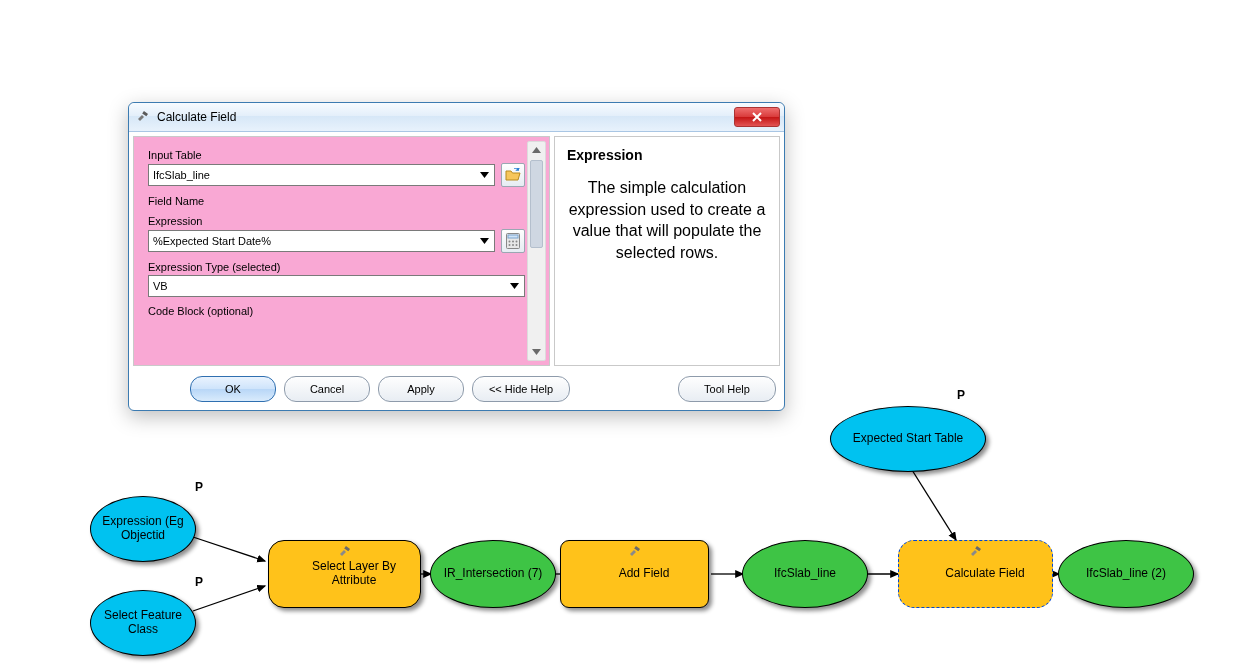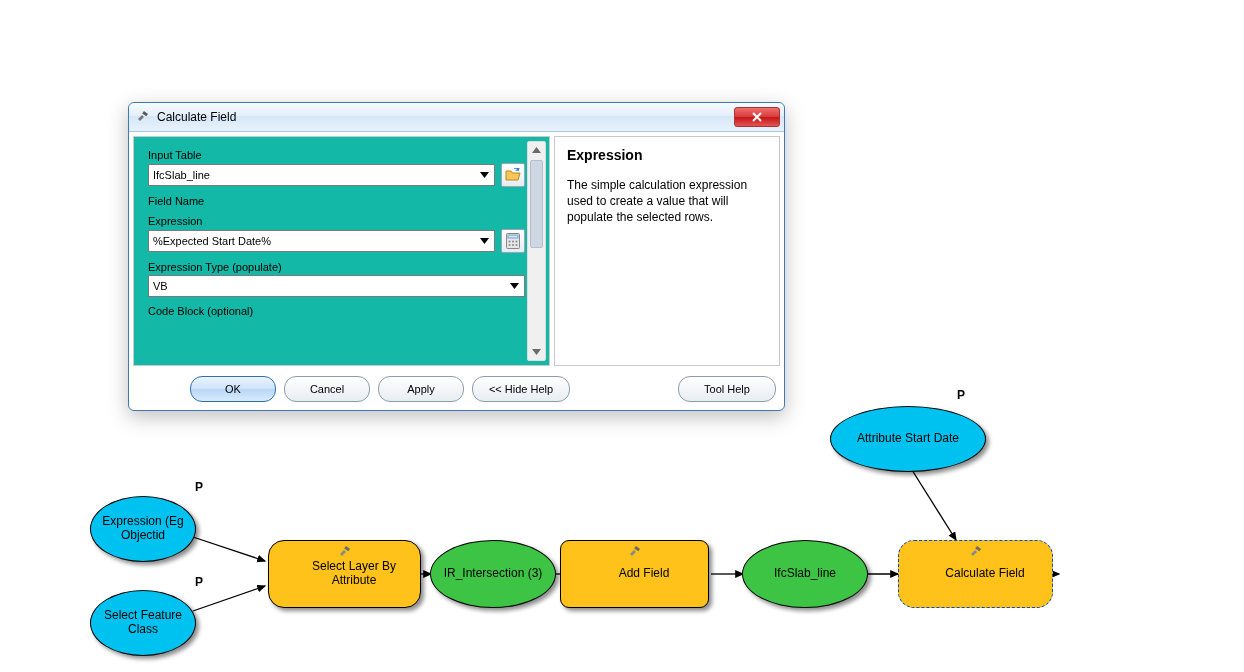--- a/index.html
+++ b/index.html
@@ -9,24 +9,24 @@
   .dialog{position:absolute;left:128px;top:102px;width:655px;border:1px solid #3c7bb1;border-radius:6px;background:#fff;box-shadow:0 6px 20px rgba(0,0,0,.25);}
   .titlebar{height:28px;display:flex;align-items:center;gap:6px;padding:0 4px 0 6px;
     background:linear-gradient(#f7fbff,#e4effa 45%,#d6e7f7 46%,#e8f2fc);
     border-bottom:1px solid #a9c6e4;border-radius:6px 6px 0 0;}
   .title-icon{width:16px;height:16px;display:flex;align-items:center;justify-content:center;}
   .title-text{flex:1;font-size:12px;}
   .close-btn{width:44px;height:18px;border:1px solid #a33;border-radius:3px;
     background:linear-gradient(#ef6e6e,#d93c3c 48%,#c51616 52%,#e25454);display:flex;align-items:center;justify-content:center;}
   .close-x{stroke:#fff;stroke-width:2;fill:none;}
   .dialog-body{display:flex;padding:4px;gap:4px;}
-  .left-pane{flex:1;border:1px solid #c9c9c9;background:#14b8a6;position:relative;padding:12px 24px 8px 14px;min-height:208px;}
+  .left-pane{flex:1;border:1px solid #c9c9c9;background:#f9a8d4;position:relative;padding:12px 24px 8px 14px;min-height:208px;}
   .right-pane{width:200px;border:1px solid #c9c9c9;background:#fff;padding:10px 12px;}
   .help-title{font-weight:bold;font-size:14px;margin:0 0 14px;}
-  .help-text{font-size:12px;line-height:1.35;}
+  .help-text{font-size:16px;line-height:1.35;text-align:center;}
 
   .field-block{margin-bottom:8px;}
   .field-label{margin-bottom:2px;}
   .field-row{display:flex;align-items:center;gap:6px;}
   .dropdown{flex:1;height:20px;border:1px solid #7a7a7a;background:#fff;display:flex;align-items:center;position:relative;padding:0 4px;}
   .dropdown .arrow{position:absolute;right:2px;top:50%;transform:translateY(-50%);width:15px;height:16px;display:flex;align-items:center;justify-content:center;}
   .dropdown .arrow svg path{fill:#000;}
   .square-btn{width:22px;height:22px;border:1px solid #9aa7b3;border-radius:2px;
     background:linear-gradient(#fefefe,#e6ecf3);display:flex;align-items:center;justify-content:center;}
 
@@ -88,34 +88,34 @@
   <div class="p-label" style="left:195px;top:575px;">P</div>
   <div class="p-label" style="left:957px;top:388px;">P</div>
 
   <div class="node ellipse cyan shadow" style="left:90px;top:590px;width:104px;height:64px;">
     <span class="label-pad">Select Feature Class</span>
   </div>
   <div class="node ellipse cyan shadow" style="left:90px;top:496px;width:104px;height:64px;">
     <span class="label-pad">Expression (Eg Objectid</span>
   </div>
   <div class="node ellipse cyan shadow" style="left:830px;top:406px;width:154px;height:64px;">
-    <span class="label-pad">Attribute Start Date</span>
+    <span class="label-pad">Expected Start Table</span>
   </div>
 
   <div class="node tool shadow" style="left:268px;top:540px;width:132px;height:66px;">
     <span class="hammer">
       <svg width="14" height="14" viewBox="0 0 14 14">
           <path d="M2 9 L6 5 L8 7 L4 11 Z" fill="#8a8a8a"></path>
           <rect x="7" y="2" width="5" height="3" transform="rotate(35 9 3)" fill="#6a6a6a"></rect>
         </svg>
     </span>
     <span class="label-pad">Select Layer By Attribute</span>
   </div>
   <div class="node ellipse green shadow" style="left:430px;top:540px;width:124px;height:66px;">
-    <span class="label-pad">IR_Intersection (3)</span>
+    <span class="label-pad">IR_Intersection (7)</span>
   </div>
   <div class="node tool shadow" style="left:560px;top:540px;width:128px;height:66px;border-radius:9px;">
     <span class="hammer">
       <svg width="14" height="14" viewBox="0 0 14 14">
           <path d="M2 9 L6 5 L8 7 L4 11 Z" fill="#8a8a8a"></path>
           <rect x="7" y="2" width="5" height="3" transform="rotate(35 9 3)" fill="#6a6a6a"></rect>
         </svg>
     </span>
     <span class="label-pad">Add Field</span>
   </div>
@@ -123,20 +123,23 @@
     <span class="label-pad">IfcSlab_line</span>
   </div>
   <div class="node tool selected" style="left:898px;top:540px;width:134px;height:66px;">
     <span class="hammer">
       <svg width="14" height="14" viewBox="0 0 14 14">
           <path d="M2 9 L6 5 L8 7 L4 11 Z" fill="#8a8a8a"></path>
           <rect x="7" y="2" width="5" height="3" transform="rotate(35 9 3)" fill="#6a6a6a"></rect>
         </svg>
     </span>
     <span class="label-pad">Calculate Field</span>
+  </div>
+  <div class="node ellipse green shadow" style="left:1058px;top:540px;width:134px;height:66px;">
+    <span class="label-pad">IfcSlab_line (2)</span>
   </div>
 
   <div class="dialog">
     <div class="titlebar">
       <span class="title-icon">
         <svg width="14" height="14" viewBox="0 0 14 14">
             <path d="M2 9 L6 5 L8 7 L4 11 Z" fill="#7a7a7a"></path>
             <rect x="7" y="2" width="5" height="3" transform="rotate(35 9 3)" fill="#5a5a5a"></rect>
           </svg>
       </span>
@@ -195,21 +198,21 @@
                   <circle cx="10.5" cy="8.5" r="1" fill="#888"></circle>
                 <circle cx="3.5" cy="12" r="1" fill="#888"></circle>
                   <circle cx="7" cy="12" r="1" fill="#888"></circle>
                   <circle cx="10.5" cy="12" r="1" fill="#888"></circle>
               </svg>
             </div>
           </div>
         </div>
 
         <div class="field-block">
-          <div class="field-label">Expression Type (populate)</div>
+          <div class="field-label">Expression Type (selected)</div>
           <div class="dropdown">
             <span>VB</span>
             <span class="arrow">
                 <svg width="9" height="6">
                   <path d="M0 0 L9 0 L4.5 6 Z"></path>
                 </svg>
               </span>
           </div>
         </div>
 

